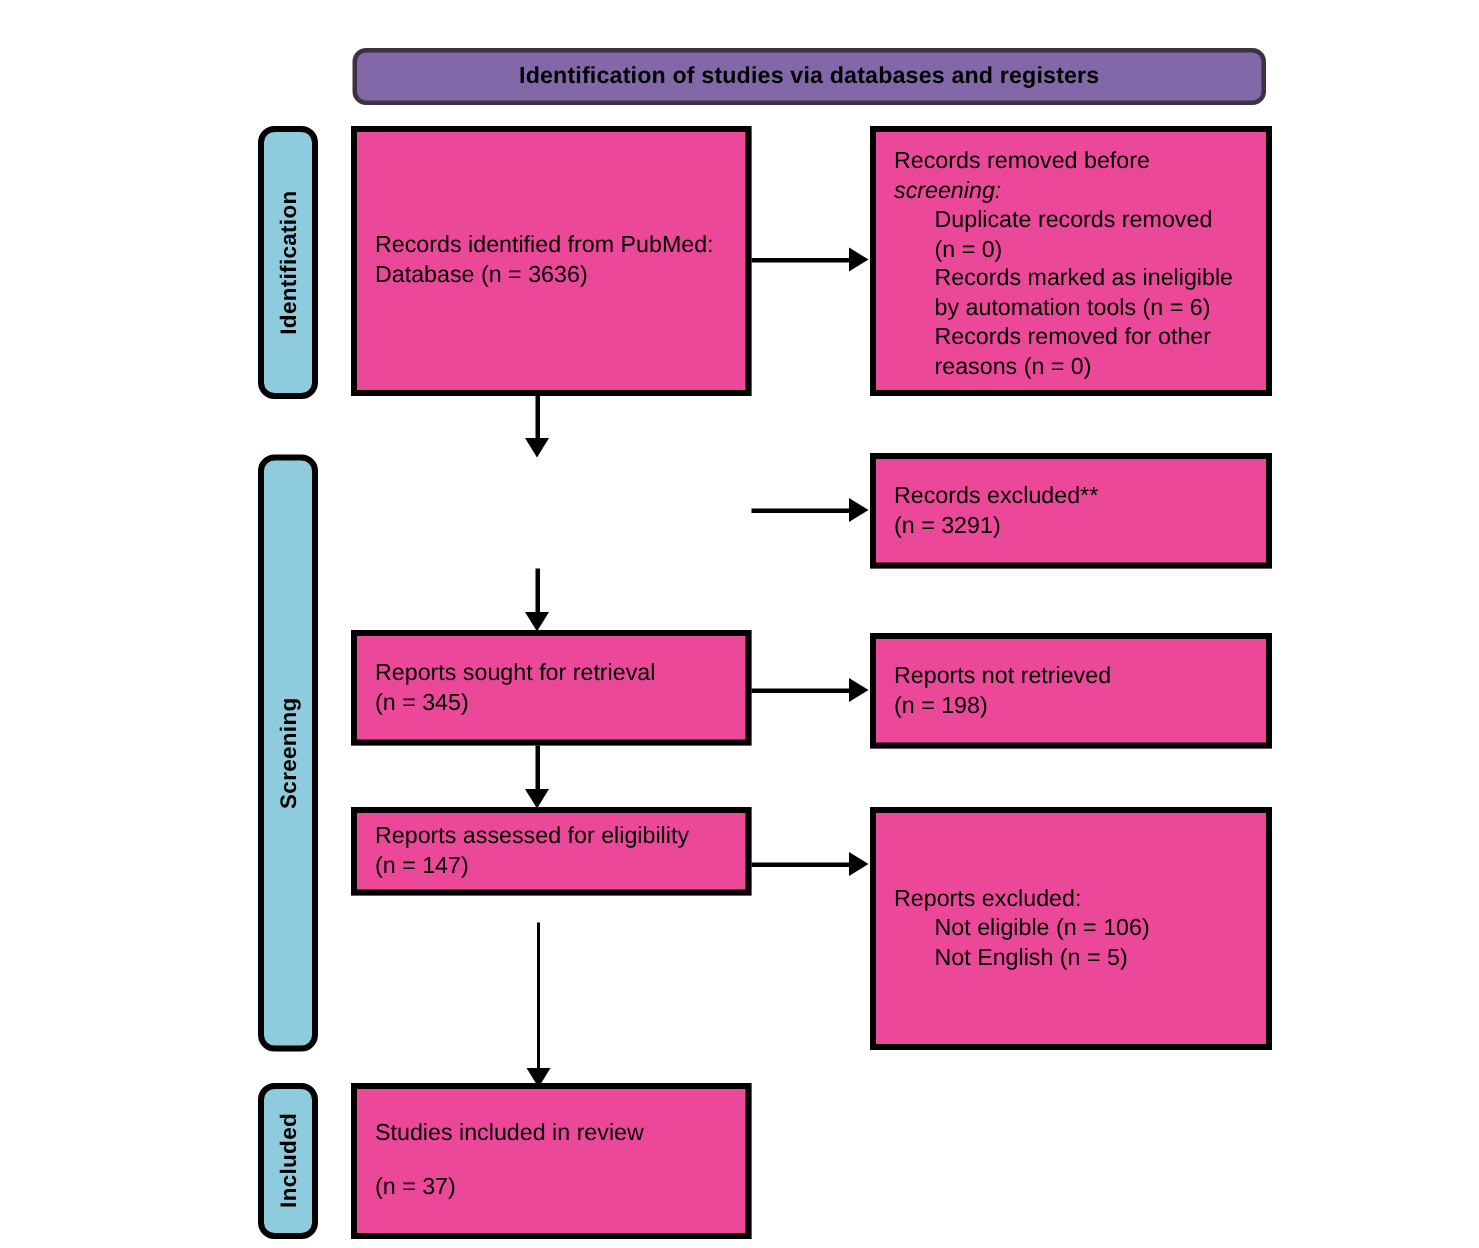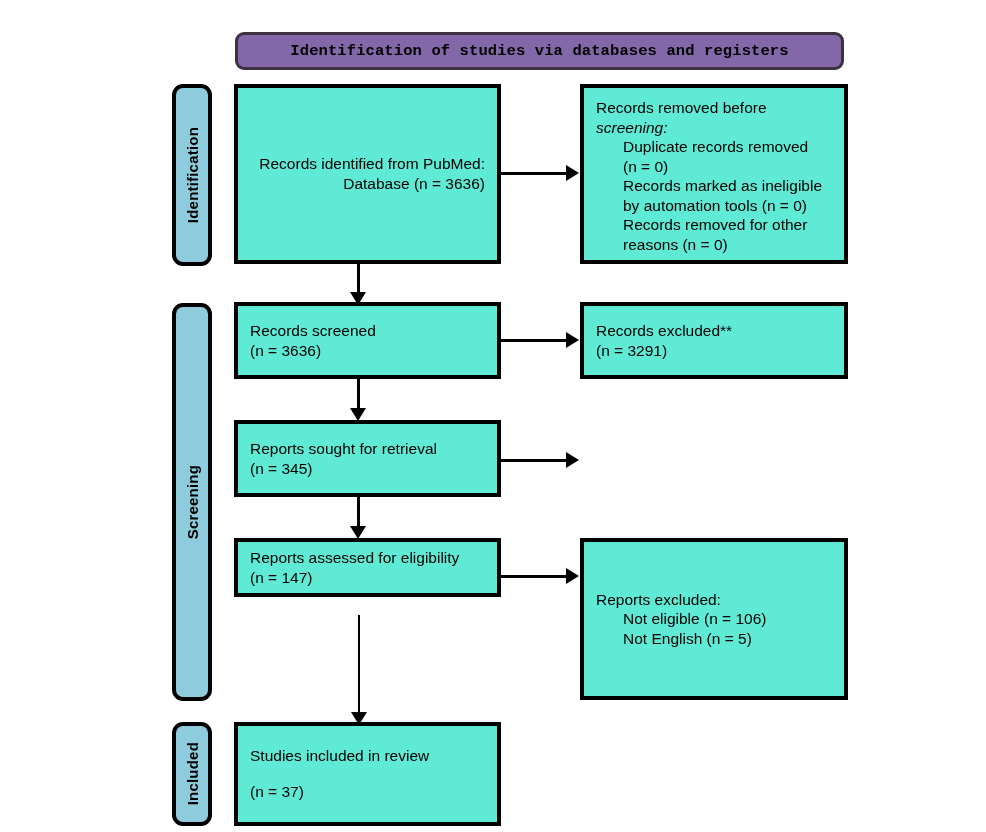--- a/index.html
+++ b/index.html
@@ -25,21 +25,20 @@
     background: #8268a8;
     border: 3px solid #3d3142;
     border-radius: 9px;
     display: flex;
     align-items: center;
     justify-content: center;
     color: #000000;
     font-weight: bold;
     font-size: 15.5px;
     letter-spacing: 0.1px;
-    font-family: Liberation Mono, monospace;
   }
 
   
   .stage-label {
     position: absolute;
     box-sizing: border-box;
     background: #8ecbdd;
     border: 4px solid #000000;
     border-radius: 11px;
     display: flex;
@@ -53,29 +52,29 @@
     font-size: 15px;
     color: #000000;
     white-space: nowrap;
     letter-spacing: 0.2px;
   }
 
   
   .box {
     position: absolute;
     box-sizing: border-box;
-    background: #5eead4;
+    background: #ec4899;
     border: 4px solid #000000;
     display: flex;
     flex-direction: column;
     justify-content: center;
     padding: 0 12px;
   }
   .box.align-left  { align-items: flex-start; text-align: left; }
-  .box.align-ctr   { align-items: flex-end; text-align: center; }
+  .box.align-ctr   { align-items: flex-start; text-align: center; }
   .box .line {
     font-size: 15.5px;
     color: #000000;
     line-height: 1.26;
     white-space: pre-wrap;
   }
   .box .line.indent { padding-left: 27px; }
   .box .line i { font-style: italic; }
 
   
@@ -131,52 +130,52 @@
     <div class="line">Records identified from PubMed:</div>
     <div class="line">Database (n = 3636)</div>
   </div>
 
   <div class="box align-left" style="left:580px; top:84px; width:268px; height:180px; padding-top:10px; justify-content:flex-start;">
     <div class="line"><span>Records removed before</span></div>
     <div class="line"><i>screening:</i></div>
     <div class="line indent">Duplicate records removed</div>
     <div class="line indent">(n = 0)</div>
     <div class="line indent">Records marked as ineligible</div>
-    <div class="line indent">by automation tools (n = 0)</div>
+    <div class="line indent">by automation tools (n = 6)</div>
     <div class="line indent">Records removed for other</div>
     <div class="line indent">reasons (n = 0)</div>
   </div>
 
   <div class="hline" style="left:501px; top:172px; width:67px;"></div>
   <div class="arrow-right" style="left:566px; top:165px;"></div>
 
   <div class="vline" style="left:357px; top:264px; height:31px;"></div>
   <div class="arrow-down" style="left:350px; top:292px;"></div>
 
-  <div class="box align-left" style="left:234px; top:302px; width:267px; height:77px;">
-    <div class="line">Records screened</div>
-    <div class="line">(n = 3636)</div>
-  </div>
 
   <div class="box align-left" style="left:580px; top:302px; width:268px; height:77px;">
     <div class="line">Records excluded**</div>
     <div class="line">(n = 3291)</div>
   </div>
 
   <div class="hline" style="left:501px; top:339px; width:67px;"></div>
   <div class="arrow-right" style="left:566px; top:332px;"></div>
 
   <div class="vline" style="left:357px; top:379px; height:31px;"></div>
   <div class="arrow-down" style="left:350px; top:408px;"></div>
 
   <div class="box align-left" style="left:234px; top:420px; width:267px; height:77px;">
     <div class="line">Reports sought for retrieval</div>
     <div class="line">(n = 345)</div>
   </div>
 
+  <div class="box align-left" style="left:580px; top:422px; width:268px; height:77px;">
+    <div class="line">Reports not retrieved</div>
+    <div class="line">(n = 198)</div>
+  </div>
 
   <div class="hline" style="left:501px; top:459px; width:67px;"></div>
   <div class="arrow-right" style="left:566px; top:452px;"></div>
 
   <div class="vline" style="left:357px; top:497px; height:31px;"></div>
   <div class="arrow-down" style="left:350px; top:526px;"></div>
 
   <div class="box align-left" style="left:234px; top:538px; width:267px; height:59px;">
     <div class="line">Reports assessed for eligibility</div>
     <div class="line">(n = 147)</div>

